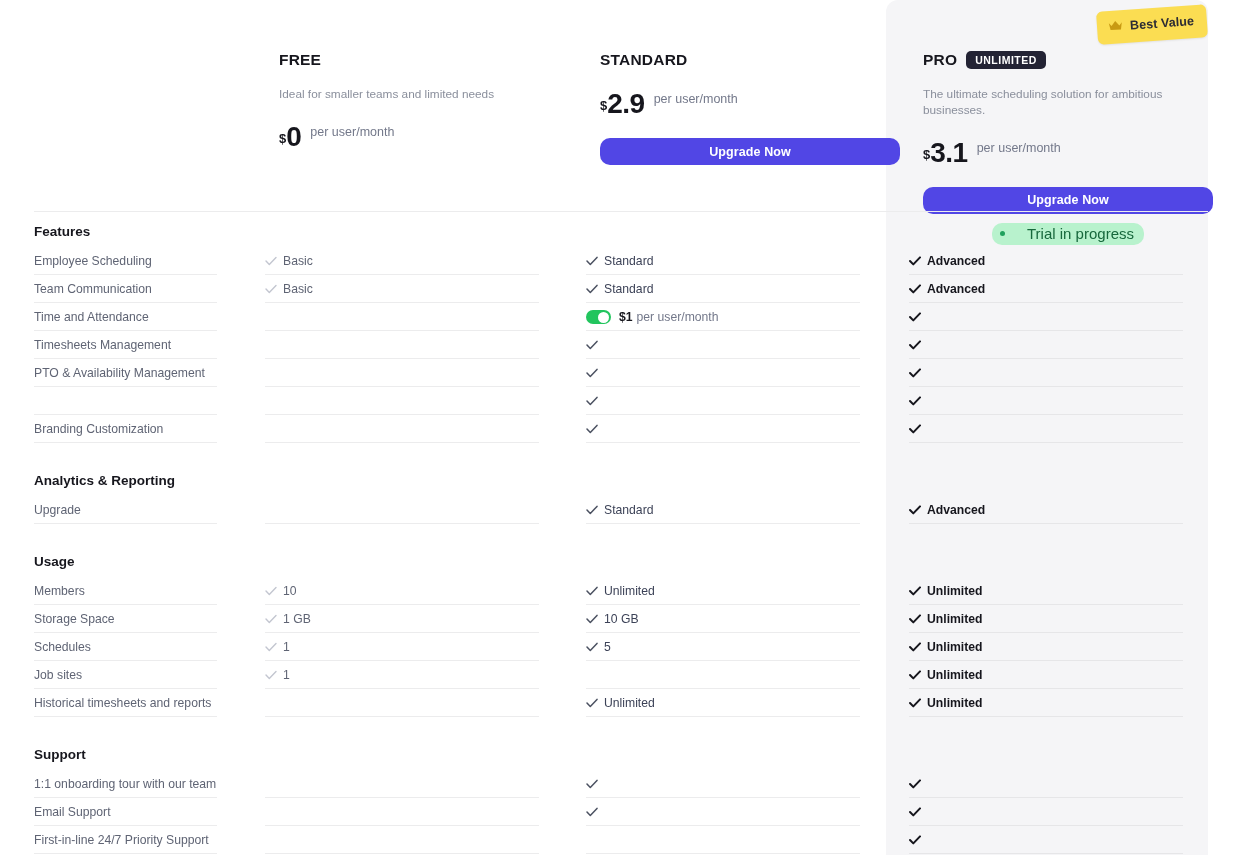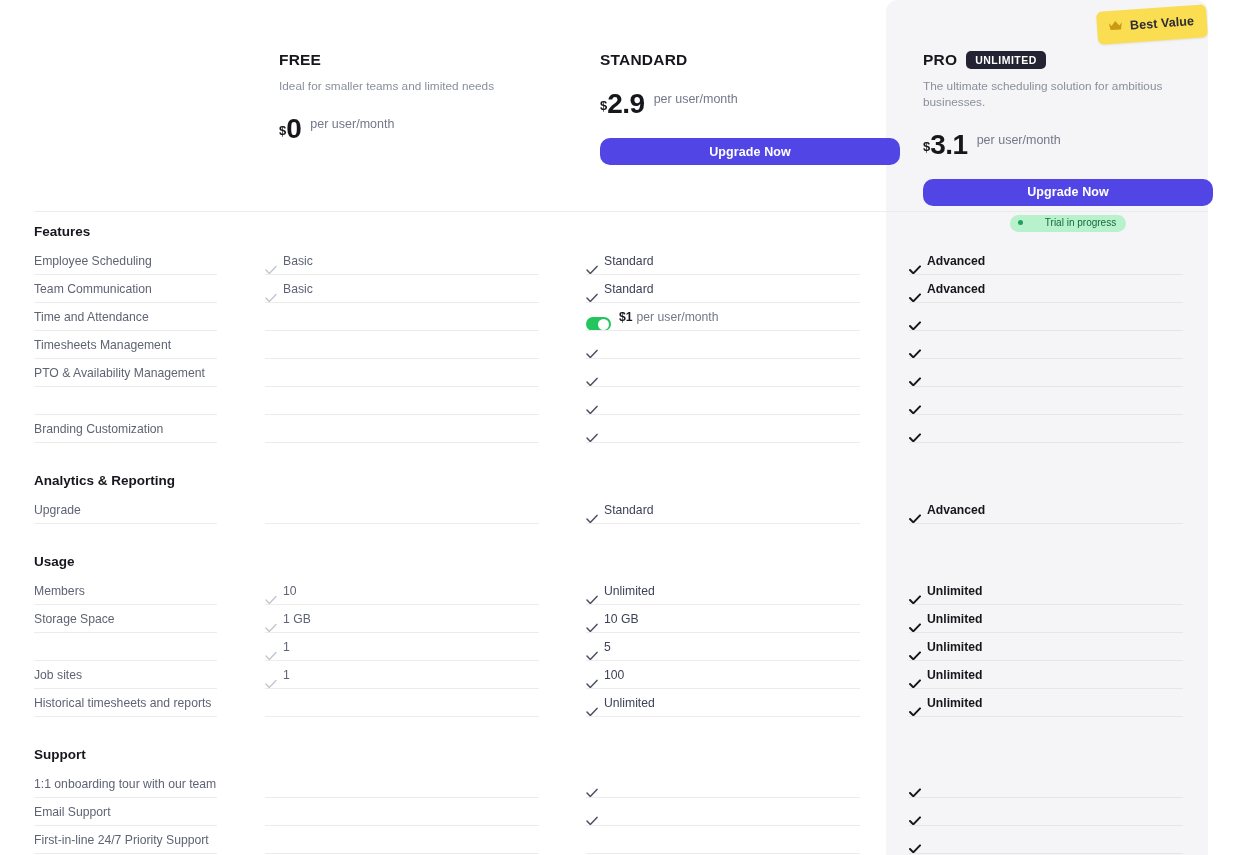--- a/index.html
+++ b/index.html
@@ -86,21 +86,21 @@
     background: #232334;
     color: #ffffff;
     font-size: 10.5px;
     font-weight: 700;
     letter-spacing: .5px;
     padding: 4px 9px 4px 9px;
     border-radius: 5px;
     line-height: 1;
   }
   .plan-sub {
-    margin-top: 9px;
+    margin-top: 17px;
     font-size: 11.8px;
     color: #8a8f9c;
     line-height: 1.35;
   }
   .price-row {
     margin-top: 20px;
     display: flex;
     align-items: baseline;
     height: 34px;
   }
@@ -144,21 +144,21 @@
     margin-top: 9px;
     display: flex;
     justify-content: center;
   }
   .trial-pill {
     display: inline-flex;
     align-items: center;
     gap: 22px;
     background: #b8f2cd;
     color: #17683c;
-    font-size: 10px;
+    font-size: 15px;
     border-radius: 10px;
     padding: 3px 10px 4px 8px;
     line-height: 1;
   }
   .trial-dot {
     width: 5px; height: 5px; border-radius: 50%;
     background: #20a15d;
     display: inline-block;
   }
 
@@ -200,21 +200,21 @@
     color: #5f6474;
     line-height: 28px;
     white-space: nowrap;
   }
 
   .cell {
     position: absolute;
     top: 0;
     height: 28px;
     display: flex;
-    align-items: flex-end;
+    align-items: center;
     gap: 8px;
     font-size: 12.2px;
     line-height: 28px;
   }
   .cell-free     { left: 265px;  width: 300px; }
   .cell-standard { left: 586px;  width: 300px; }
   .cell-pro      { left: 909px;  width: 276px; }
 
   .cell-free .val     { color: #5f6474; }
   .cell-standard .val { color: #3c4257; }
@@ -539,20 +539,21 @@
         <div class="seg seg-standard"></div>
         <div class="cell cell-pro">
           <svg width="12" height="10" viewBox="0 0 12 10" class="check">
             <path d="M1 5 L4.3 8.4 L11 1.4" fill="none" stroke="#16161d" stroke-width="2" stroke-linecap="round" stroke-linejoin="round"></path>
           </svg>
           <span class="val" style="margin-left: -2px;">Unlimited</span>
         </div>
         <div class="seg seg-pro"></div>
       </div>
       <div class="row">
+        <div class="row-label">Schedules</div>
         <div class="seg seg-label"></div>
         <div class="cell cell-free">
           <svg width="12" height="10" viewBox="0 0 12 10" class="check">
             <path d="M1 5 L4.3 8.4 L11 1.4" fill="none" stroke="#c3c6d0" stroke-width="1.4" stroke-linecap="round" stroke-linejoin="round"></path>
           </svg>
           <span class="val" style="margin-left: -2px;">1</span>
         </div>
         <div class="seg seg-free"></div>
         <div class="cell cell-standard">
           <svg width="12" height="10" viewBox="0 0 12 10" class="check">
@@ -572,26 +573,20 @@
       <div class="row">
         <div class="row-label">Job sites</div>
         <div class="seg seg-label"></div>
         <div class="cell cell-free">
           <svg width="12" height="10" viewBox="0 0 12 10" class="check">
             <path d="M1 5 L4.3 8.4 L11 1.4" fill="none" stroke="#c3c6d0" stroke-width="1.4" stroke-linecap="round" stroke-linejoin="round"></path>
           </svg>
           <span class="val" style="margin-left: -2px;">1</span>
         </div>
         <div class="seg seg-free"></div>
-        <div class="cell cell-standard">
-          <svg width="12" height="10" viewBox="0 0 12 10" class="check">
-            <path d="M1 5 L4.3 8.4 L11 1.4" fill="none" stroke="#4b5161" stroke-width="1.5" stroke-linecap="round" stroke-linejoin="round"></path>
-          </svg>
-          <span class="val" style="margin-left: -2px;">100</span>
-        </div>
         <div class="seg seg-standard"></div>
         <div class="cell cell-pro">
           <svg width="12" height="10" viewBox="0 0 12 10" class="check">
             <path d="M1 5 L4.3 8.4 L11 1.4" fill="none" stroke="#16161d" stroke-width="2" stroke-linecap="round" stroke-linejoin="round"></path>
           </svg>
           <span class="val" style="margin-left: -2px;">Unlimited</span>
         </div>
         <div class="seg seg-pro"></div>
       </div>
       <div class="row">

